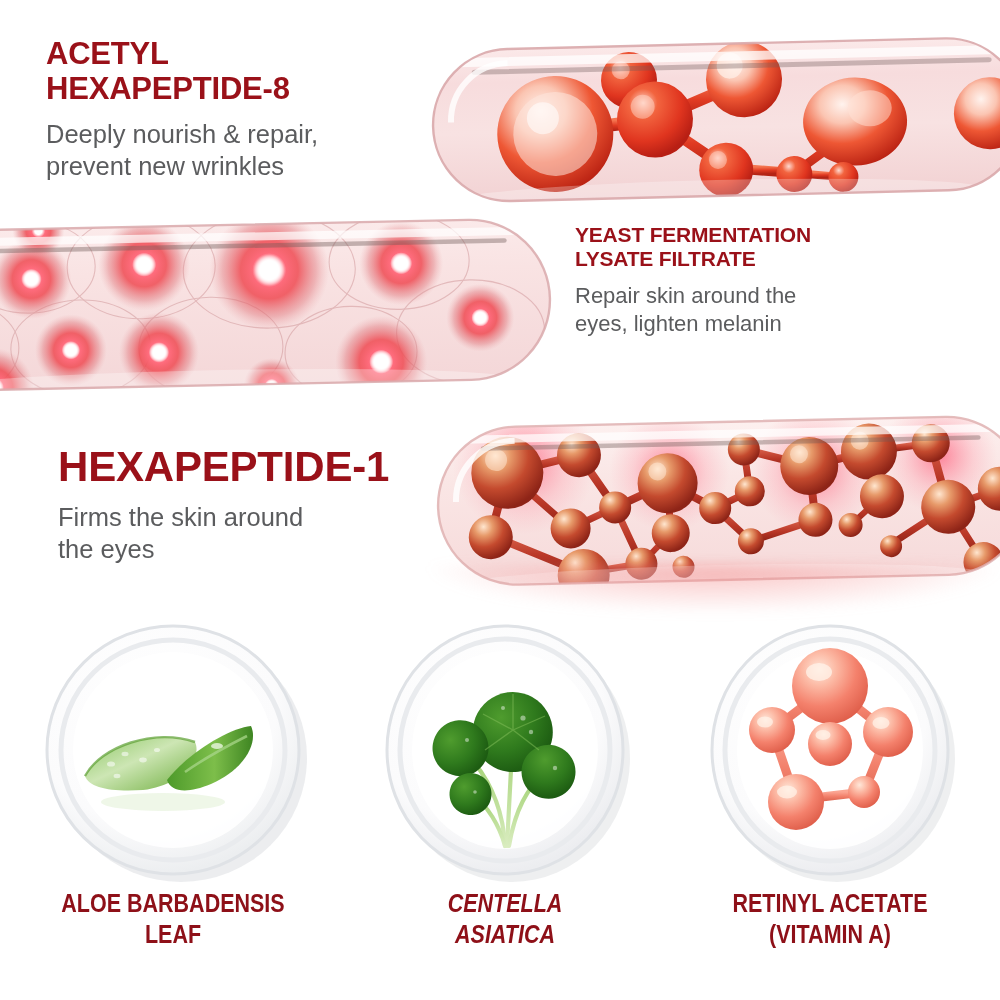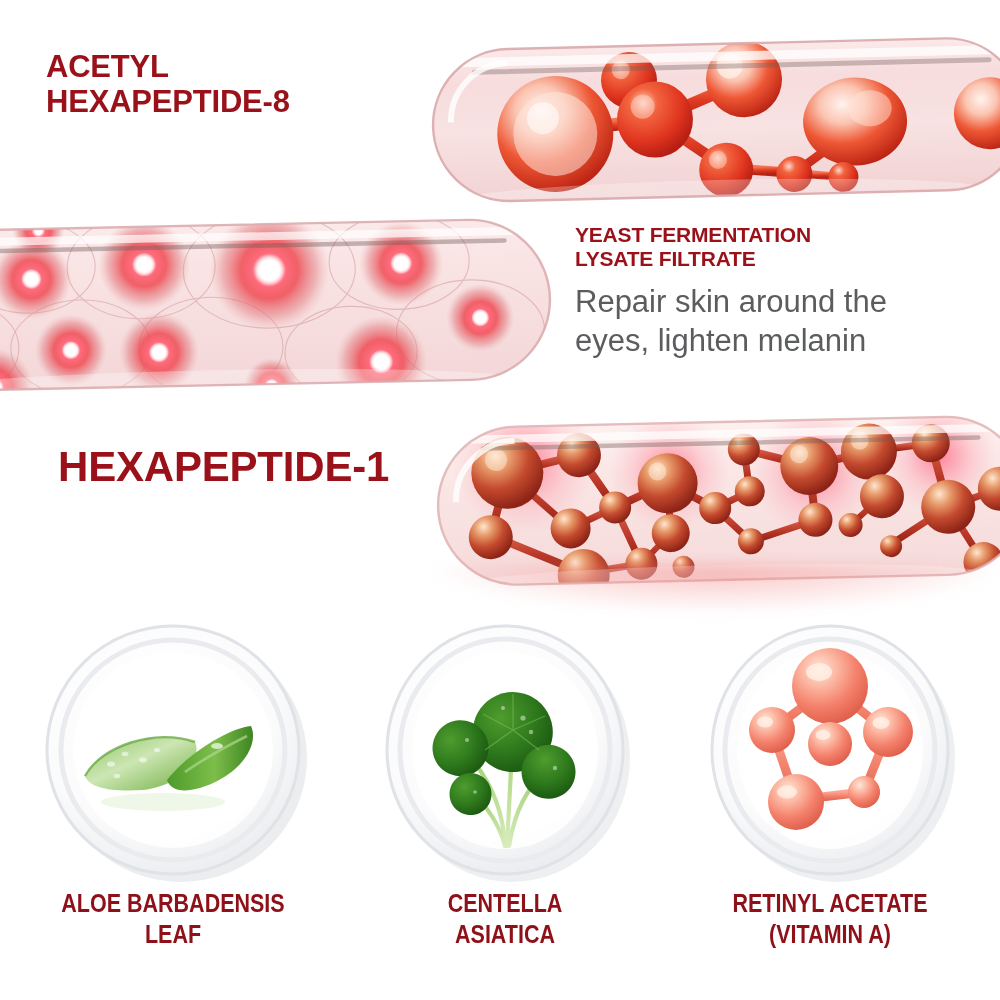--- a/index.html
+++ b/index.html
@@ -21,28 +21,28 @@
     white-space:pre-line;
   }
   .body-copy{
     color:#5b5c5e;
     line-height:1.26;
     white-space:pre-line;
     font-weight:normal;
   }
 
   
-  #tb1{left:46px;top:49px;width:340px;}
+  #tb1{left:46px;top:36px;width:340px;}
   #tb1 .heading{font-size:31px;}
   #tb1 .body-copy{font-size:25.5px;margin-top:11px;}
 
   
   #tb2{left:575px;top:223px;width:420px;}
   #tb2 .heading{font-size:21px;}
-  #tb2 .body-copy{font-size:31px;margin-top:11px;}
+  #tb2 .body-copy{font-size:22px;margin-top:11px;}
 
   
   #tb3{left:58px;top:443px;width:340px;}
   #tb3 .heading{font-size:42px;}
   #tb3 .body-copy{font-size:25.5px;margin-top:10px;}
 
   
   #bottom{position:absolute;left:0;top:616px;width:1000px;height:372px;}
   .dish-col{position:absolute;top:0;width:330px;height:372px;}
   .dish-svg{position:absolute;left:50%;top:0;transform:translateX(-50%);}
@@ -130,20 +130,22 @@
         </g>
         <rect x="18" y="24" width="590" height="152" rx="76" ry="76" fill="none" stroke="#d9a9ab" stroke-width="2.4" opacity=".9"></rect>
         <path d="M36 96 a58 58 0 0 1 58 -58" fill="none" stroke="#ffffff" stroke-width="6" opacity=".8"></path>
       </g>
     </svg>
   </div>
 
   <div class="txtblock" id="tb1">
     <div class="heading">ACETYL
 HEXAPEPTIDE-8</div>
+    <div class="body-copy">Deeply nourish &amp; repair,
+prevent new wrinkles</div>
   </div>
 
   <div class="capsule-wrap" style="left:-120px;top:205px;">
     <svg width="690" height="200" viewBox="0 0 690 200">
       <defs>
         <linearGradient id="glass2" x1="0" y1="0" x2="0" y2="1">
           <stop offset="0%" stop-color="#fbeaea"></stop>
           <stop offset="30%" stop-color="#f9e3e3"></stop>
           <stop offset="100%" stop-color="#f4d7d8"></stop>
         </linearGradient>
@@ -327,20 +329,22 @@
       </g>
     </svg>
   </div>
 
   <div style="position:absolute;left:430px;top:565px;width:570px;height:48px;
               background:radial-gradient(ellipse at 50% 0%, rgba(244,140,140,.55), rgba(255,255,255,0) 72%);
               filter:blur(6px);pointer-events:none;"></div>
 
   <div class="txtblock" id="tb3">
     <div class="heading">HEXAPEPTIDE-1</div>
+    <div class="body-copy">Firms the skin around
+the eyes</div>
   </div>
 
   <div id="bottom">
 
     <div class="dish-col" style="left:8px;">
       <svg class="dish-svg" width="300" height="270" viewBox="0 0 300 270">
         <defs>
           <radialGradient id="dishg1" cx="42%" cy="32%" r="68%">
             <stop offset="0%" stop-color="#ffffff"></stop>
             <stop offset="72%" stop-color="#fbfbfc"></stop>
@@ -375,21 +379,21 @@
           <path d="M-6 22 C 14 -4, 56 -30, 78 -32 C 86 -14, 70 12, 38 26 C 14 36, -2 34, -6 22 Z" fill="url(#aloe2)"></path>
           <path d="M12 14 C 32 0, 58 -14, 74 -22" fill="none" stroke="#a8d68a" stroke-width="2.6" opacity=".75"></path>
           <ellipse cx="44" cy="-12" rx="6" ry="3" fill="#eaf6e0" opacity=".8"></ellipse>
           <ellipse cx="-10" cy="44" rx="62" ry="9" fill="#dff0d2" opacity=".5"></ellipse>
         </g>
       </svg>
       <div class="dish-label">ALOE BARBADENSIS
 LEAF</div>
     </div>
 
-    <div class="dish-col" style="left:340px;">
+    <div class="dish-col" style="left:340px;font-style:italic;">
       <svg class="dish-svg" width="290" height="270" viewBox="0 0 290 270">
         <defs>
           <radialGradient id="dishg2" cx="42%" cy="32%" r="68%">
             <stop offset="0%" stop-color="#ffffff"></stop>
             <stop offset="72%" stop-color="#fbfbfc"></stop>
             <stop offset="100%" stop-color="#ecedf0"></stop>
           </radialGradient>
           <radialGradient id="leafg" cx="38%" cy="30%" r="70%">
             <stop offset="0%" stop-color="#4f9c2e"></stop>
             <stop offset="60%" stop-color="#2f7a1d"></stop>

